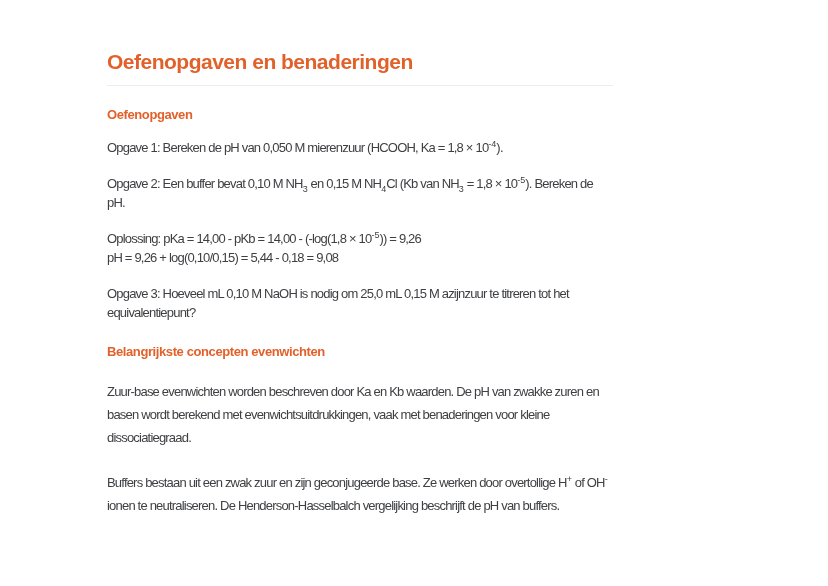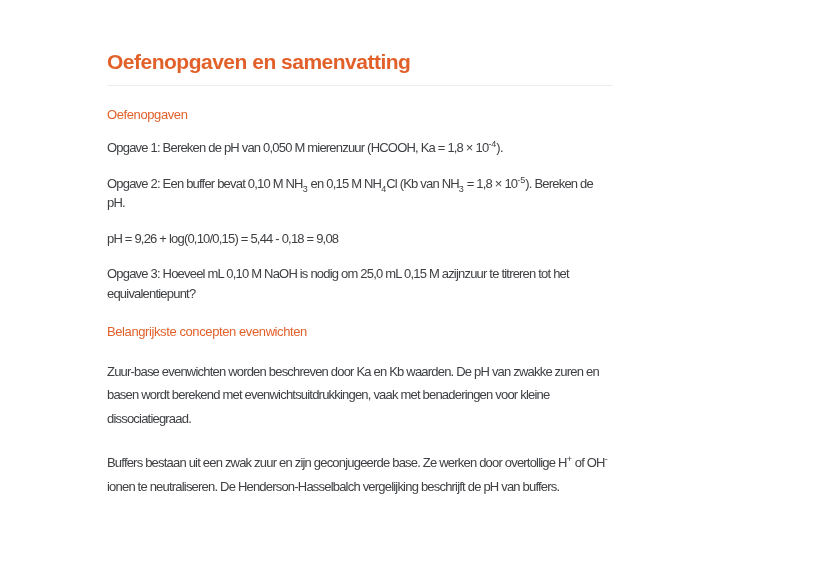--- a/index.html
+++ b/index.html
@@ -27,21 +27,21 @@
     padding:0 0 11px 0;
     font-size:21px;
     font-weight:700;
     letter-spacing:-0.5px;
     color:var(--accent);
     border-bottom:1px solid var(--divider);
   }
   .section-heading{
     margin:21px 0 0 0;
     font-size:13px;
-    font-weight:400;
+    font-weight:700;
     letter-spacing:-0.4px;
     color:var(--accent);
   }
   p{
     margin:16px 0;
     font-size:13px;
     letter-spacing:-0.8px;
     line-height:1.5;
     color:var(--body-text);
   }
@@ -56,30 +56,31 @@
     line-height:0;
   }
   sup{vertical-align:super;}
   sub{vertical-align:sub;}
 </style>
 </head>
 <body>
 
 <div class="page">
 
-  <h1 class="page-title">Oefenopgaven en samenvatting</h1>
+  <h1 class="page-title">Oefenopgaven en benaderingen</h1>
 
   <h3 class="section-heading">Oefenopgaven</h3>
 
   <p>Opgave 1: Bereken de pH van 0,050 M mierenzuur (HCOOH, Ka = 1,8 × 10<sup>-4</sup>).</p>
 
 
   <p>Opgave 2: Een buffer bevat 0,10 M NH<sub>3</sub> en 0,15 M NH<sub>4</sub>Cl (Kb van NH<sub>3</sub> = 1,8 × 10<sup>-5</sup>). Bereken de pH.</p>
 
   <p>
+    <span class="line">Oplossing: pKa = 14,00 - pKb = 14,00 - (-log(1,8 × 10<sup>-5</sup>)) = 9,26</span>
     <span class="line">pH = 9,26 + log(0,10/0,15) = 5,44 - 0,18 = 9,08</span>
   </p>
 
   <p>Opgave 3: Hoeveel mL 0,10 M NaOH is nodig om 25,0 mL 0,15 M azijnzuur te titreren tot het equivalentiepunt?</p>
 
 
   <h3 class="section-heading">Belangrijkste concepten evenwichten</h3>
 
   <p class="summary">Zuur-base evenwichten worden beschreven door Ka en Kb waarden. De pH van zwakke zuren en basen wordt berekend met evenwichtsuitdrukkingen, vaak met benaderingen voor kleine dissociatiegraad.</p>
 

